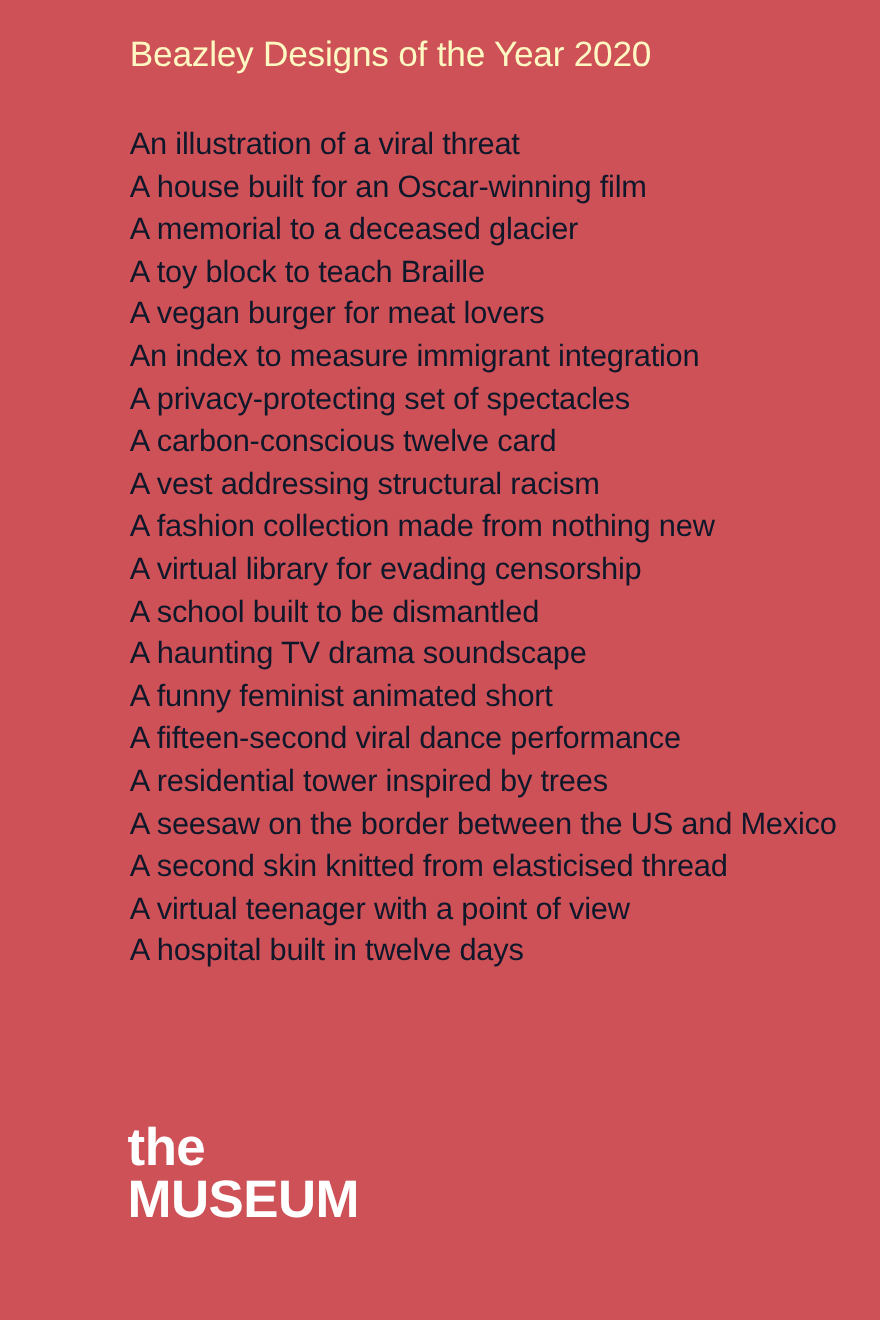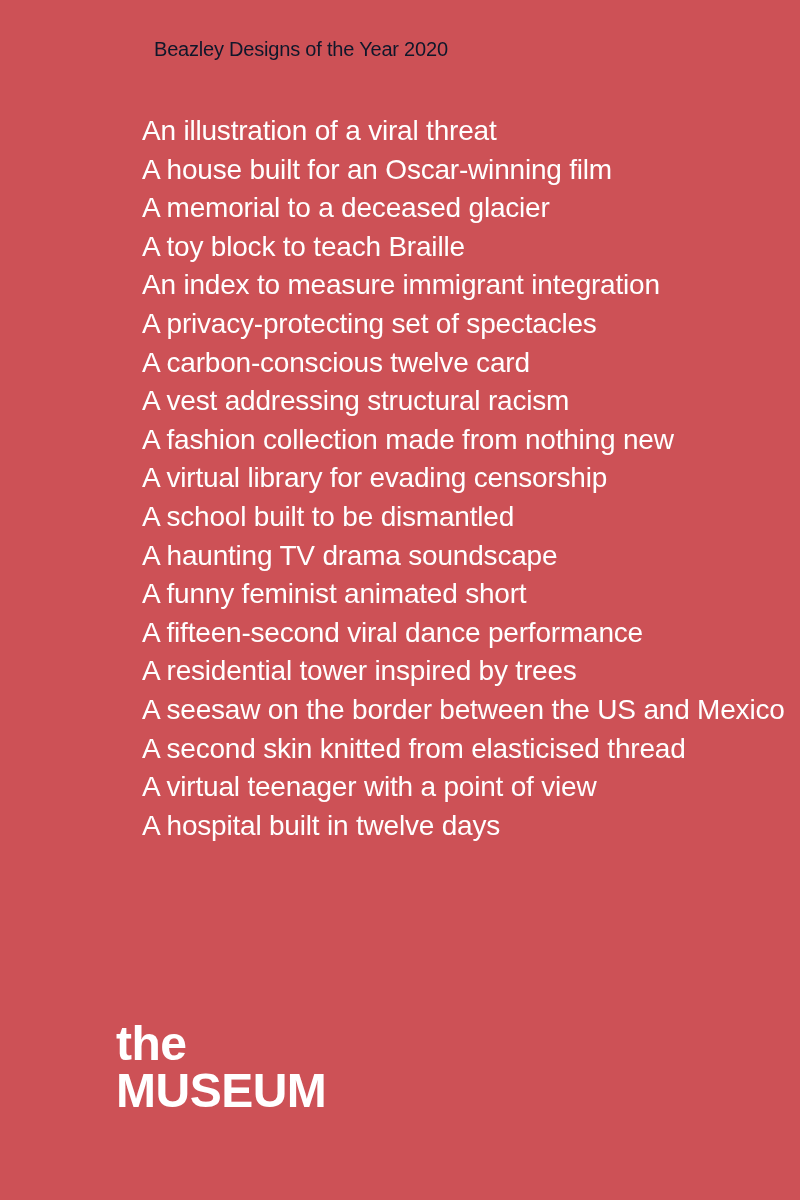--- a/index.html
+++ b/index.html
@@ -12,33 +12,31 @@
     width: 800px;
     height: 1200px;
     background: #cd5156;
     overflow: hidden;
     font-family: "Liberation Sans", sans-serif;
   }
   .poster-title {
     position: absolute;
     left: 118px;
     top: 30px;
-    font-size: 20px;
+    font-size: 32px;
     line-height: 38.6px;
     letter-spacing: -0.2px;
-    color: #0f172a;
+    color: #fef9c3;
     white-space: nowrap;
-    margin-left: 36px;
   }
   .poster-list {
     position: absolute;
     left: 118px;
     top: 112px;
-    color: #ffffff;
-    margin-left: 24px;
+    color: #0f172a;
   }
   .poster-list .list-item {
     font-size: 28px;
     line-height: 38.6px;
     letter-spacing: -0.2px;
     white-space: nowrap;
   }
   .logo {
     position: absolute;
     left: 116px;
@@ -58,20 +56,21 @@
 
 <div class="poster">
 
   <div class="poster-title">Beazley Designs of the Year 2020</div>
 
   <div class="poster-list">
     <div class="list-item">An illustration of a viral threat</div>
     <div class="list-item">A house built for an Oscar-winning film</div>
     <div class="list-item">A memorial to a deceased glacier</div>
     <div class="list-item">A toy block to teach Braille</div>
+    <div class="list-item">A vegan burger for meat lovers</div>
     <div class="list-item">An index to measure immigrant integration</div>
     <div class="list-item">A privacy-protecting set of spectacles</div>
     <div class="list-item">A carbon-conscious twelve card</div>
     <div class="list-item">A vest addressing structural racism</div>
     <div class="list-item">A fashion collection made from nothing new</div>
     <div class="list-item">A virtual library for evading censorship</div>
     <div class="list-item">A school built to be dismantled</div>
     <div class="list-item">A haunting TV drama soundscape</div>
     <div class="list-item">A funny feminist animated short</div>
     <div class="list-item">A fifteen-second viral dance performance</div>

